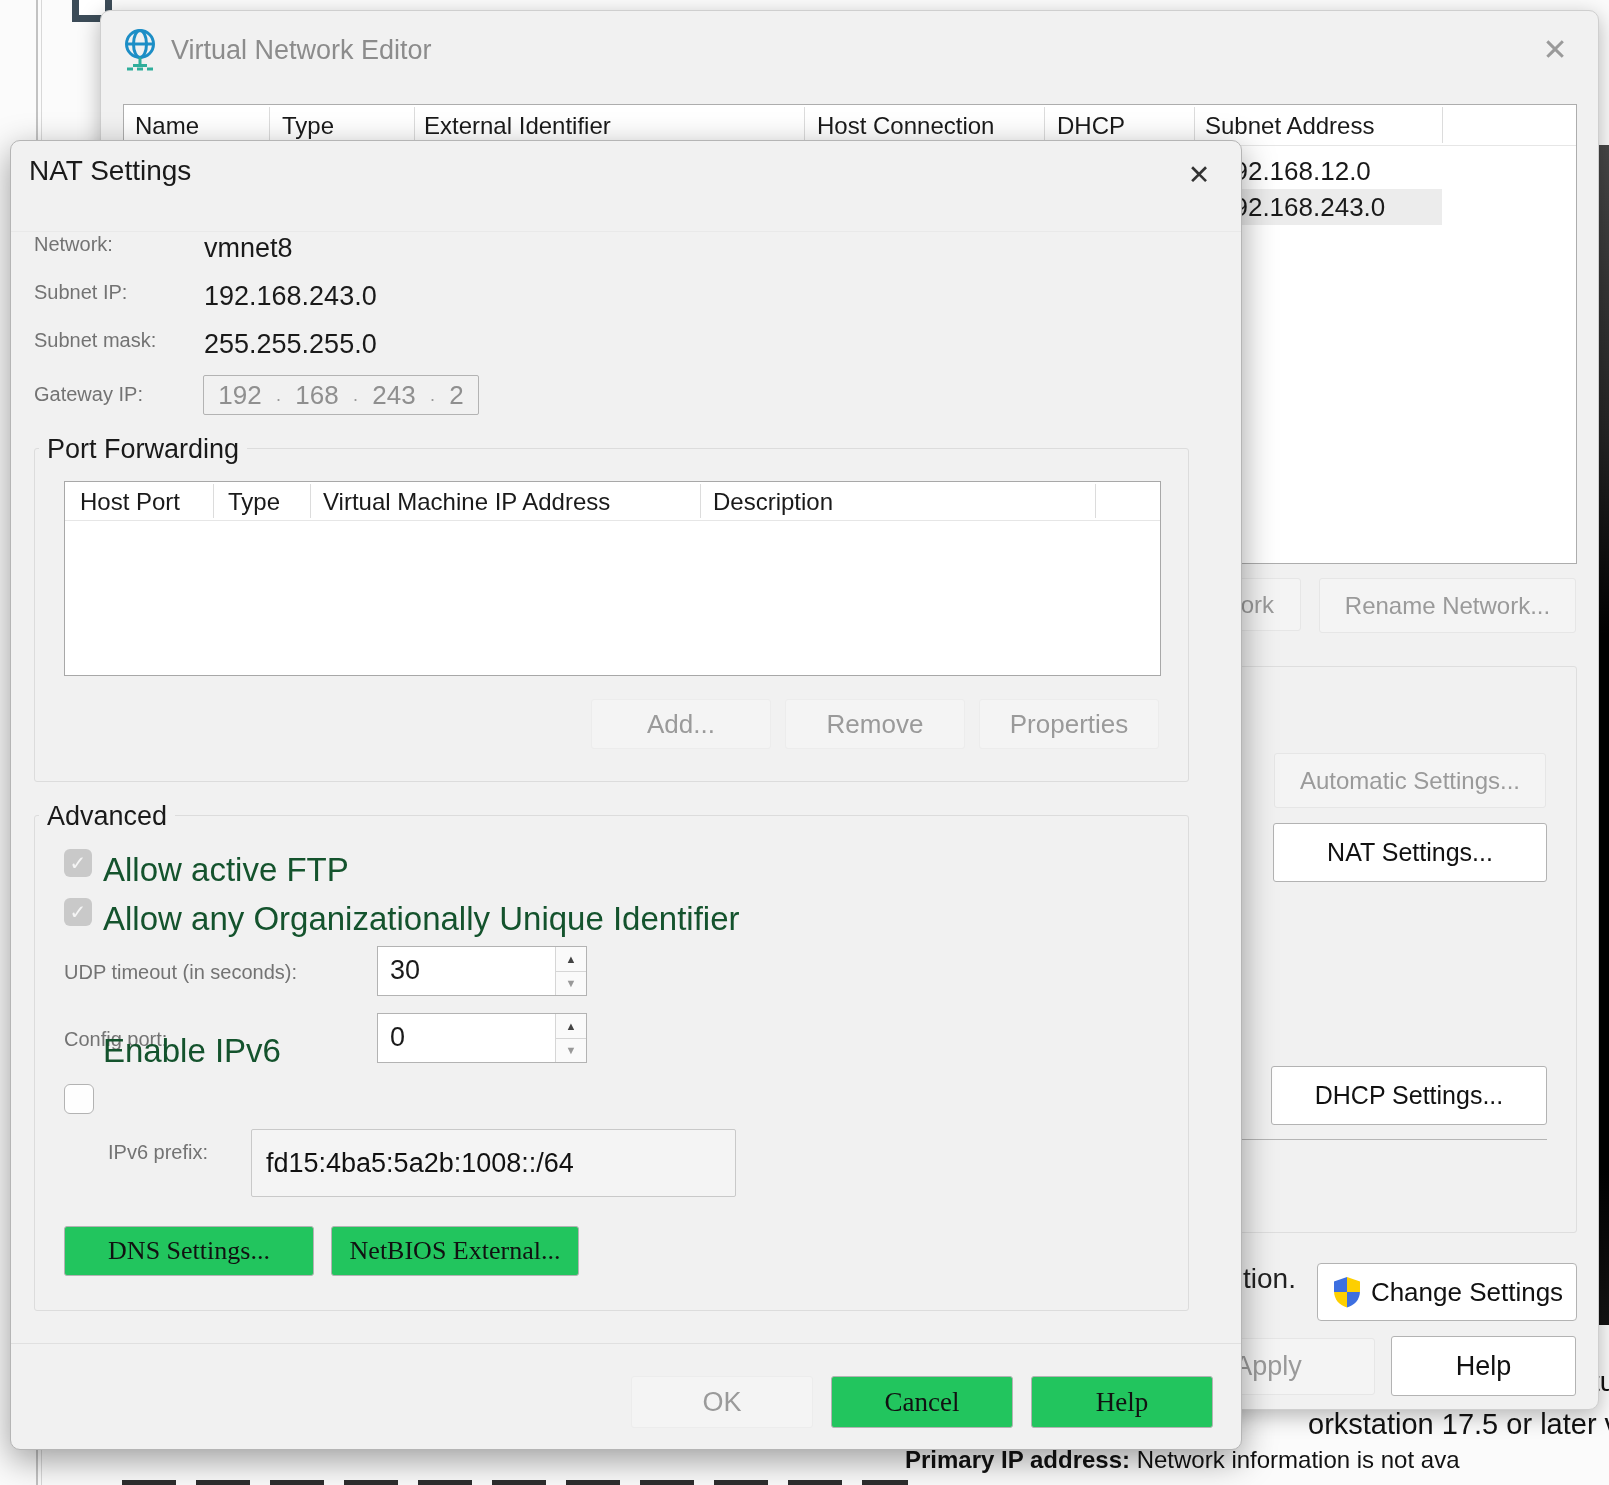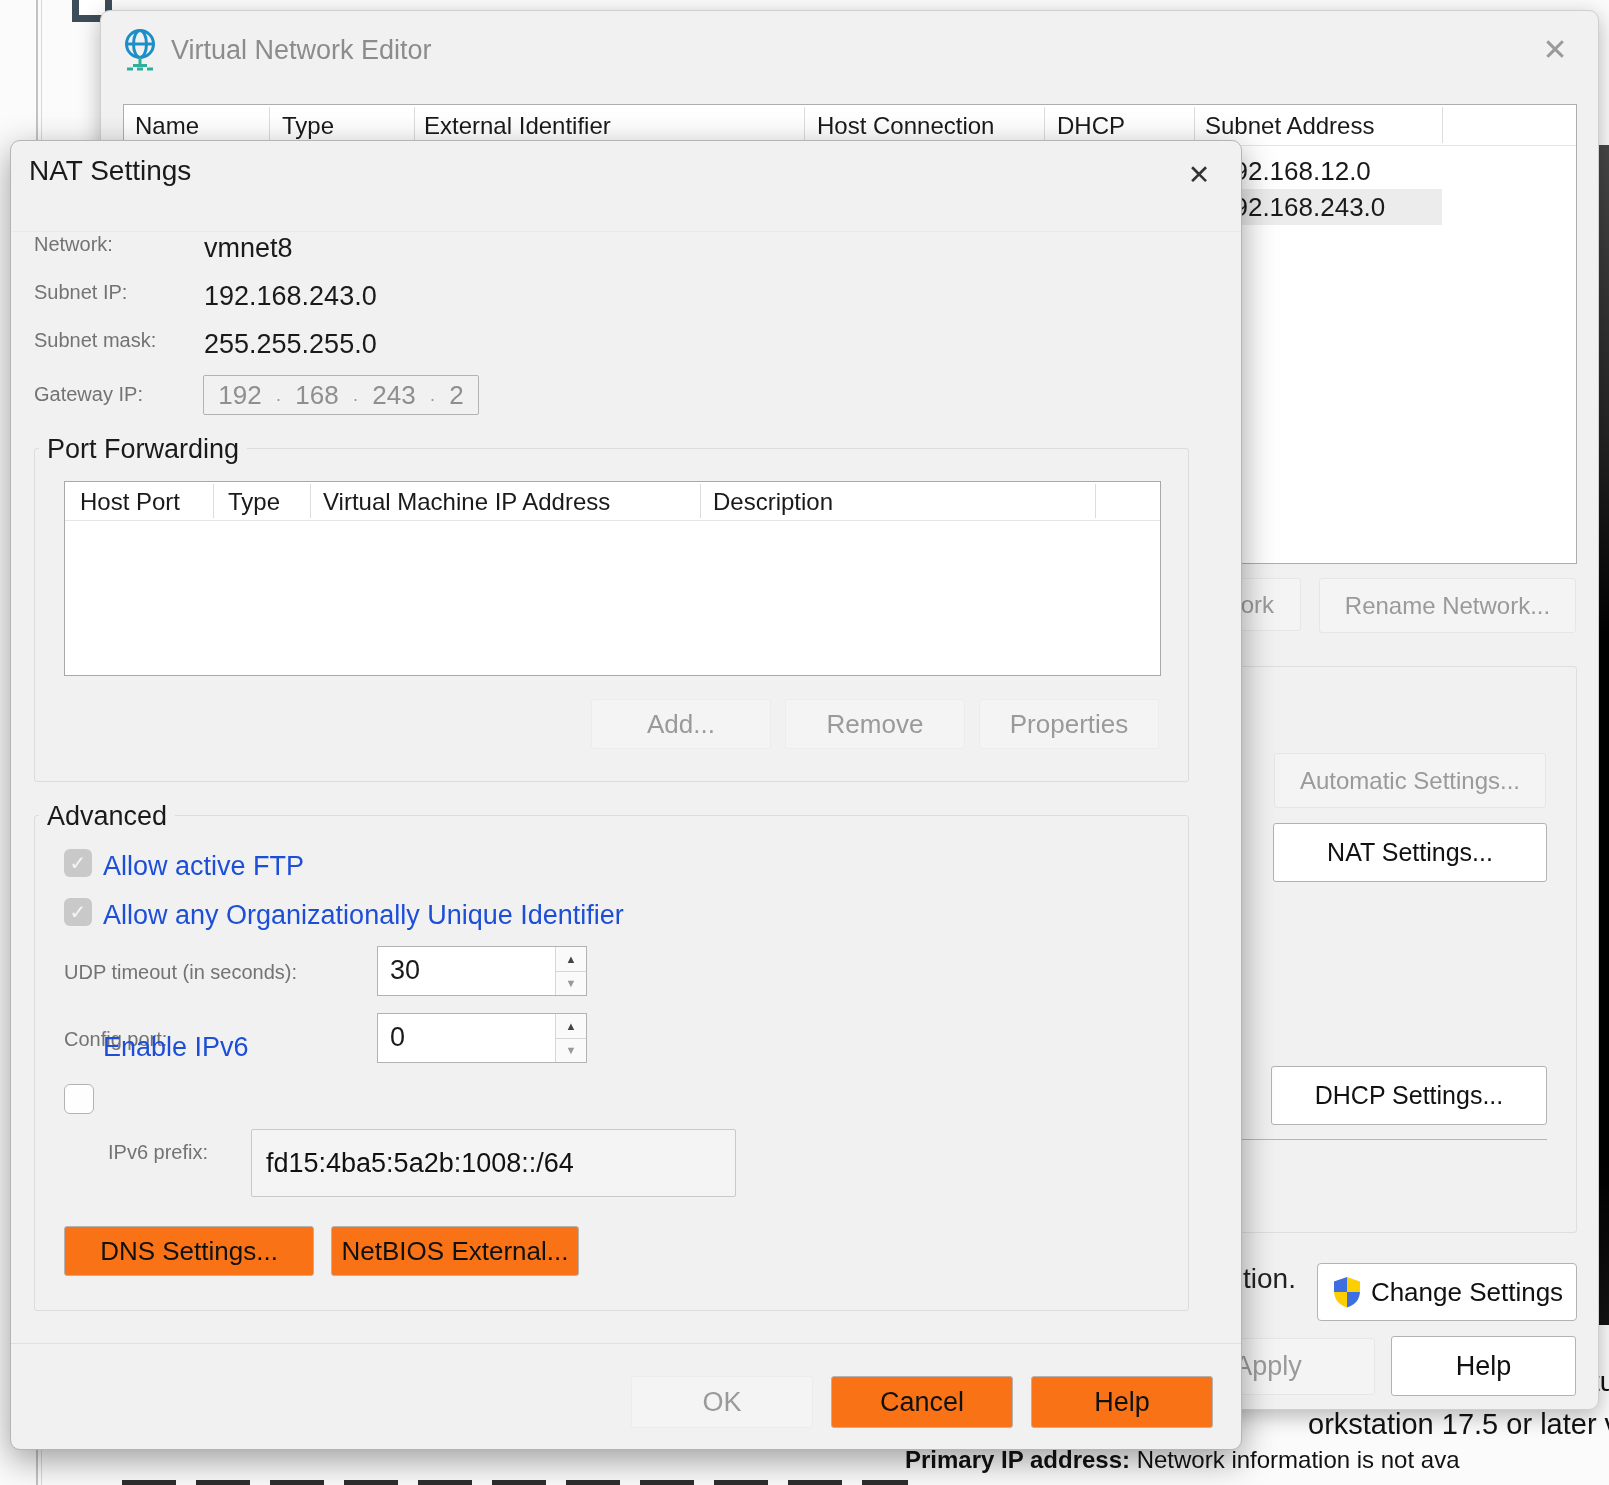--- a/index.html
+++ b/index.html
@@ -53,25 +53,25 @@
   .gw-dot{font-size:18px;color:#9a9a9a;}
   .groupbox{position:absolute;border:1px solid #dcdcdc;border-radius:3px;}
   .grouplabel{position:absolute;font-size:27px;color:#1a1a1a;background:#f1f1f1;padding:0 8px;white-space:nowrap;}
   .pf-table{left:53px;top:340px;width:1095px;height:193px;background:#fff;border:1px solid #a8a8a8;}
   .pf-th{position:absolute;top:6px;font-size:24px;color:#1a1a1a;white-space:nowrap;}
   .pf-colsep{position:absolute;top:2px;width:1px;height:34px;background:#dcdcdc;}
   .pf-hline{position:absolute;left:0;top:38px;width:100%;height:1px;background:#e6e6e6;}
   .dlg-btn{position:absolute;display:flex;align-items:center;justify-content:center;
     font-size:26px;border-radius:3px;}
   .dlg-btn.dis{background:#f4f4f4;border:1px solid #ececec;color:#9a9a9a;}
-  .dlg-btn.en{background:#f97316;border:1px solid #b3b3b3;color:#111;}
+  .dlg-btn.en{background:#22c55e;border:1px solid #b3b3b3;color:#111;font-family:Liberation Serif, serif;}
   .cb{position:absolute;width:28px;height:28px;border-radius:6px;}
   .cb.checked-dis{background:#c9c9c9;color:#f5f5f5;display:flex;align-items:center;justify-content:center;font-size:20px;}
   .cb.unchecked{background:#fefefe;border:1px solid #b3b3b3;}
-  .cb-label{position:absolute;left:92px;font-size:27px;color:#1d4ed8;white-space:nowrap;}
+  .cb-label{position:absolute;left:92px;font-size:33px;color:#14532d;white-space:nowrap;}
   .spin{position:absolute;width:208px;height:48px;background:#fff;border:1px solid #b3b3b3;}
   .spin .val{position:absolute;left:12px;top:8px;font-size:27px;color:#1a1a1a;}
   .spin .btns{position:absolute;right:0;top:0;width:30px;height:100%;border-left:1px solid #d6d6d6;
     display:flex;flex-direction:column;}
   .spin .btns>div{flex:1;display:flex;align-items:center;justify-content:center;background:#fafafa;font-size:11px;}
   .spin .btns .up{border-bottom:1px solid #d6d6d6;color:#444;}
   .spin .btns .down{color:#999;}
   .txt-field{position:absolute;background:#f4f4f4;border:1px solid #c9c9c9;border-radius:2px;
     display:flex;align-items:center;padding-left:14px;font-size:27px;color:#111;}
   .dlg-sep{left:0;top:1202px;width:1230px;height:1px;background:#e0e0e0;}

